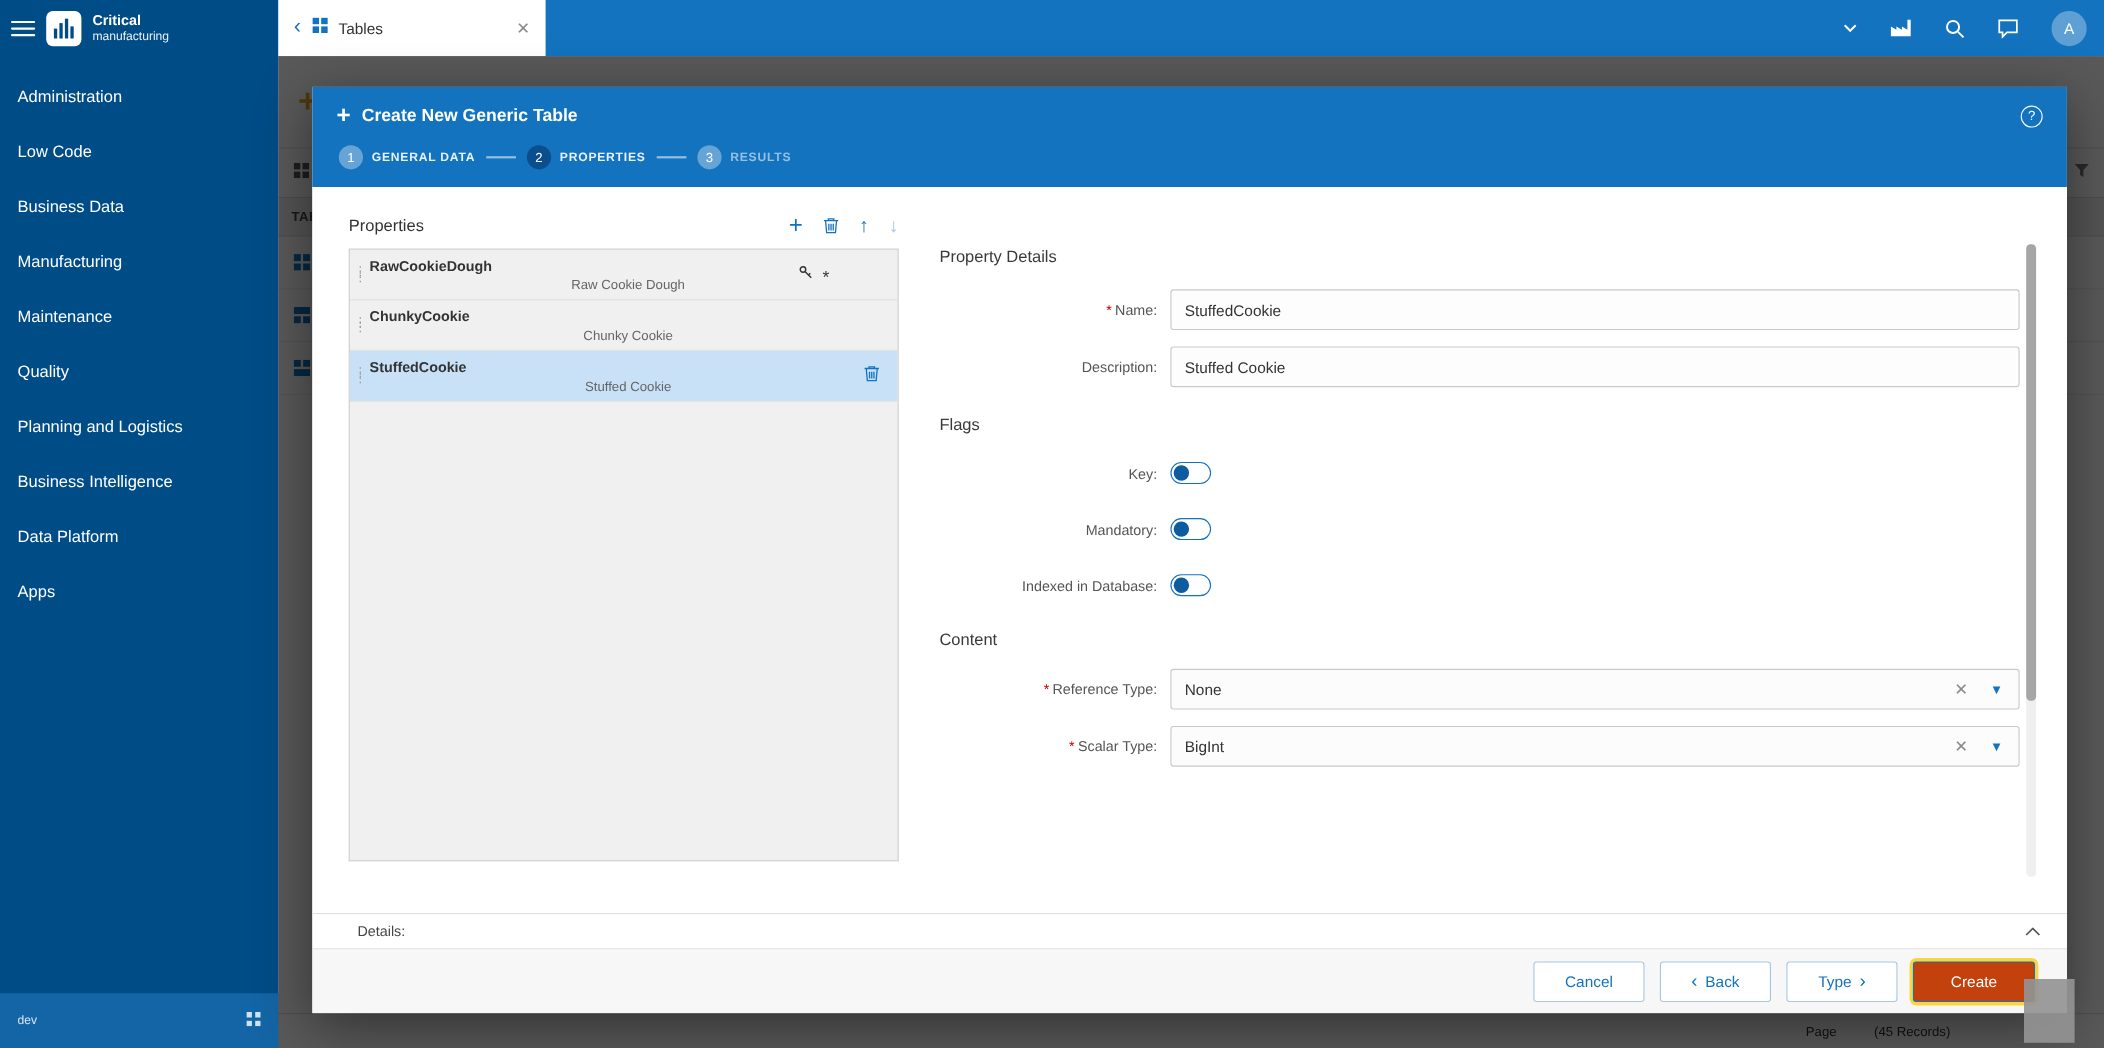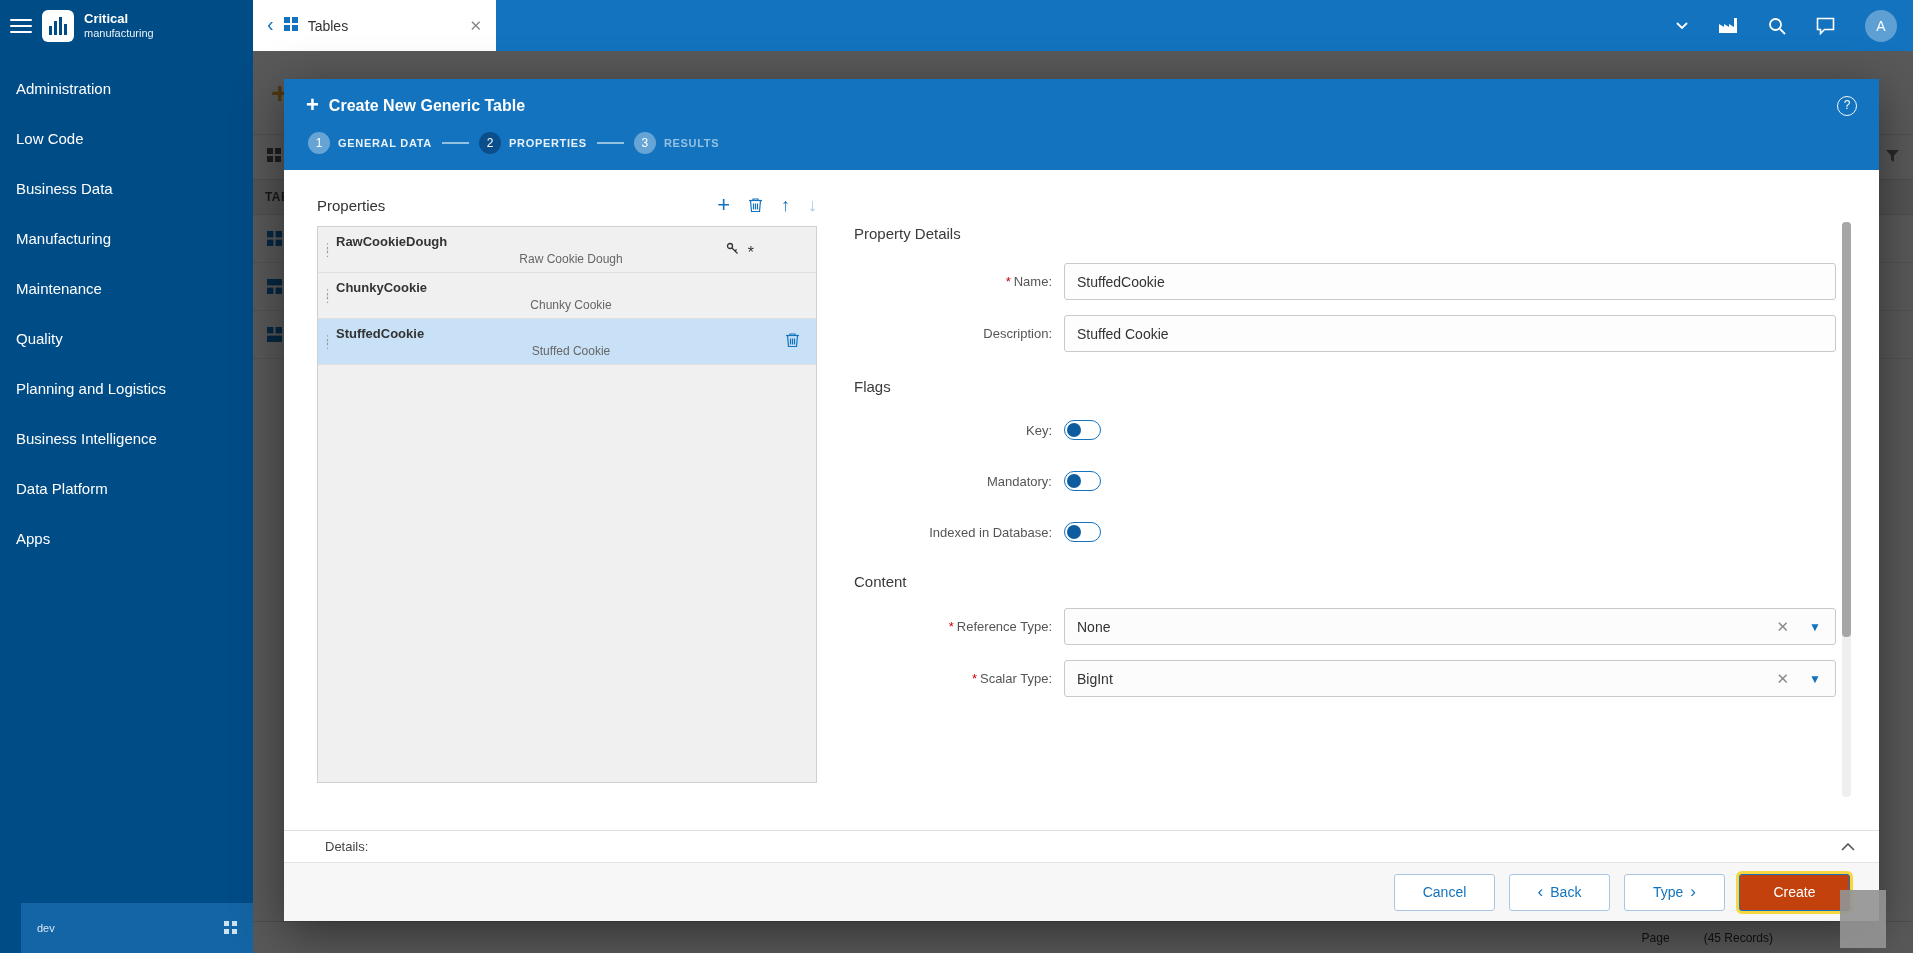--- a/index.html
+++ b/index.html
@@ -12,21 +12,21 @@
   .hamburger { width:22px; display:flex; flex-direction:column; gap:4px; cursor:pointer; padding:4px 0; }
   .hamburger span { height:2px; background:#fff; border-radius:1px; }
   .logo-mark { width:32px; height:32px; background:#fff; border-radius:6px; display:flex; align-items:center; justify-content:center; }
   .logo-bars { display:flex; align-items:flex-end; gap:2px; height:18px; }
   .logo-bars i { width:3px; background:#004C87; display:block; }
   .logo-text { line-height:1.15; }
   .logo-text .bold { font-weight:bold; font-size:13px; display:block; }
   .logo-text .light { font-size:11px; font-weight:300; opacity:.92; display:block; }
   .nav { padding-top:13px; }
   .nav-item { height:50px; line-height:50px; padding:0 16px; font-size:15px; cursor:pointer; white-space:nowrap; }
-  .sidebar-footer { position:absolute; bottom:0; left:0; right:0; height:50px; background:#1465A5; display:flex; align-items:center; justify-content:space-between; padding:0 16px; font-size:11px; color:#D9E8F6;margin-left:21px; }
+  .sidebar-footer { position:absolute; bottom:0; left:0; right:0; height:50px; background:#1465A5; display:flex; align-items:center; justify-content:space-between; padding:0 16px; font-size:11px; color:#D9E8F6; }
 
   
   .topbar { position:absolute; left:253px; top:0; right:0; height:51px; background:#1373BE; z-index:5; display:flex; align-items:center; }
   .tab { width:243px; height:51px; background:#fff; display:flex; align-items:center; padding:0 14px; gap:10px; cursor:pointer; }
   .tab-back { color:#1373BE; font-size:20px; line-height:1; padding-bottom:3px; }
   .tab-label { font-size:14px; color:#333; flex:1; }
   .tab-close { color:#8a8a8a; font-size:15px; }
   .topbar-icons { margin-left:auto; display:flex; align-items:center; gap:30px; padding-right:16px; }
   .topbar-icons .icn { display:flex; align-items:center; justify-content:center; cursor:pointer; }
   .avatar { width:32px; height:32px; border-radius:50%; background:#5E9FD4; color:#fff; display:flex; align-items:center; justify-content:center; font-size:14px; cursor:pointer; }

